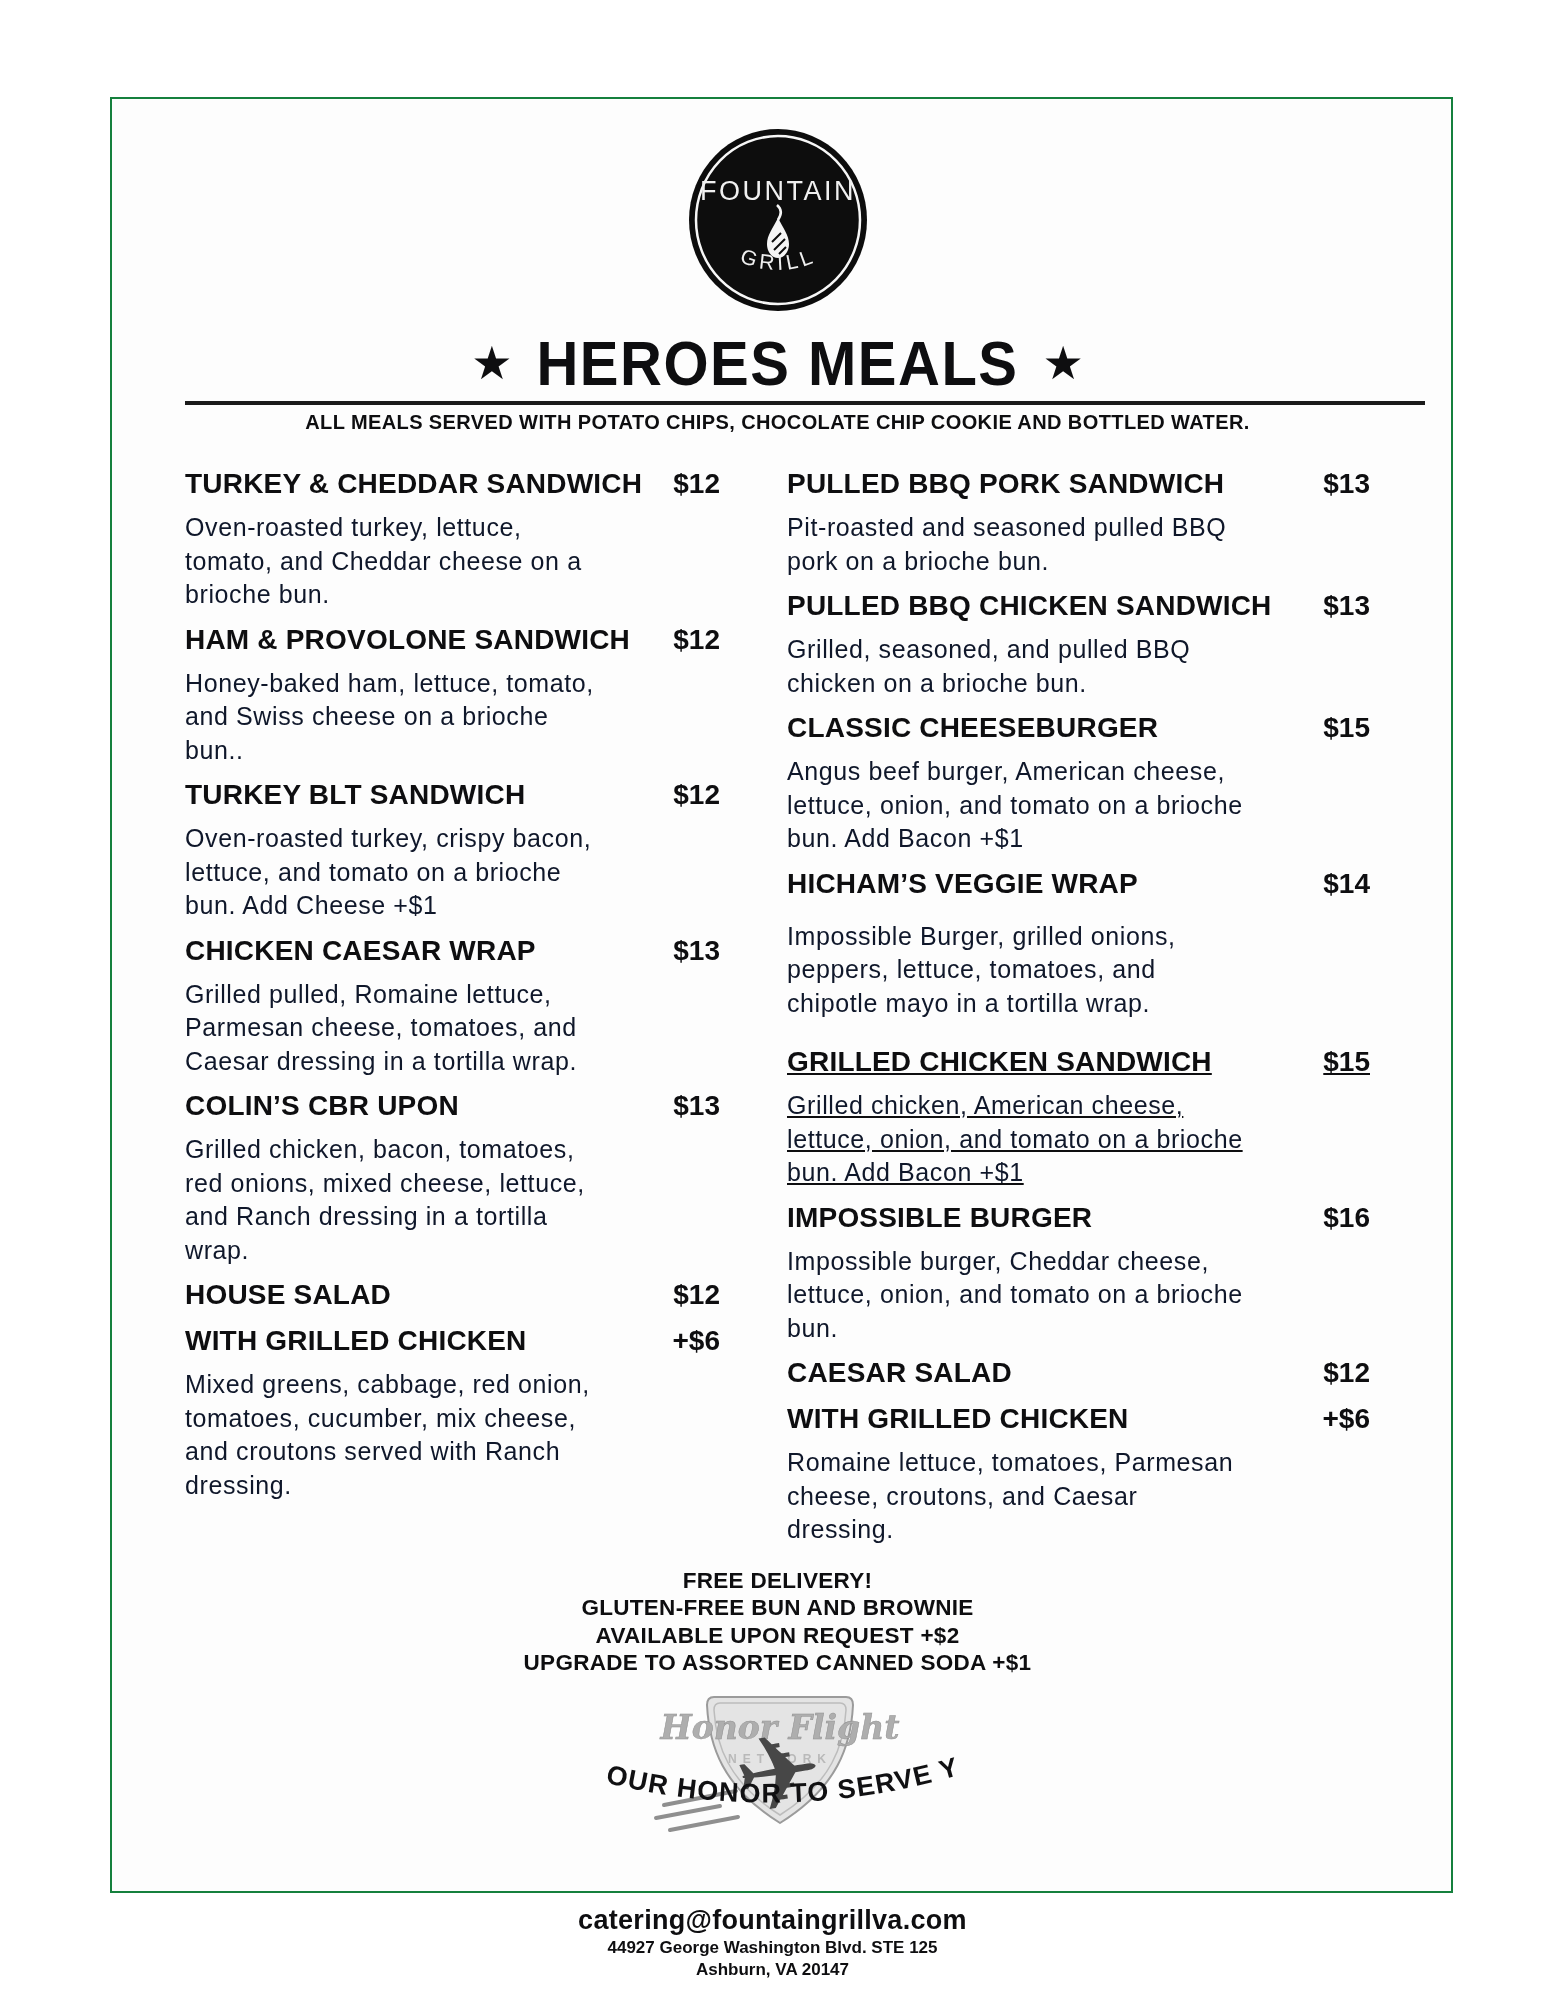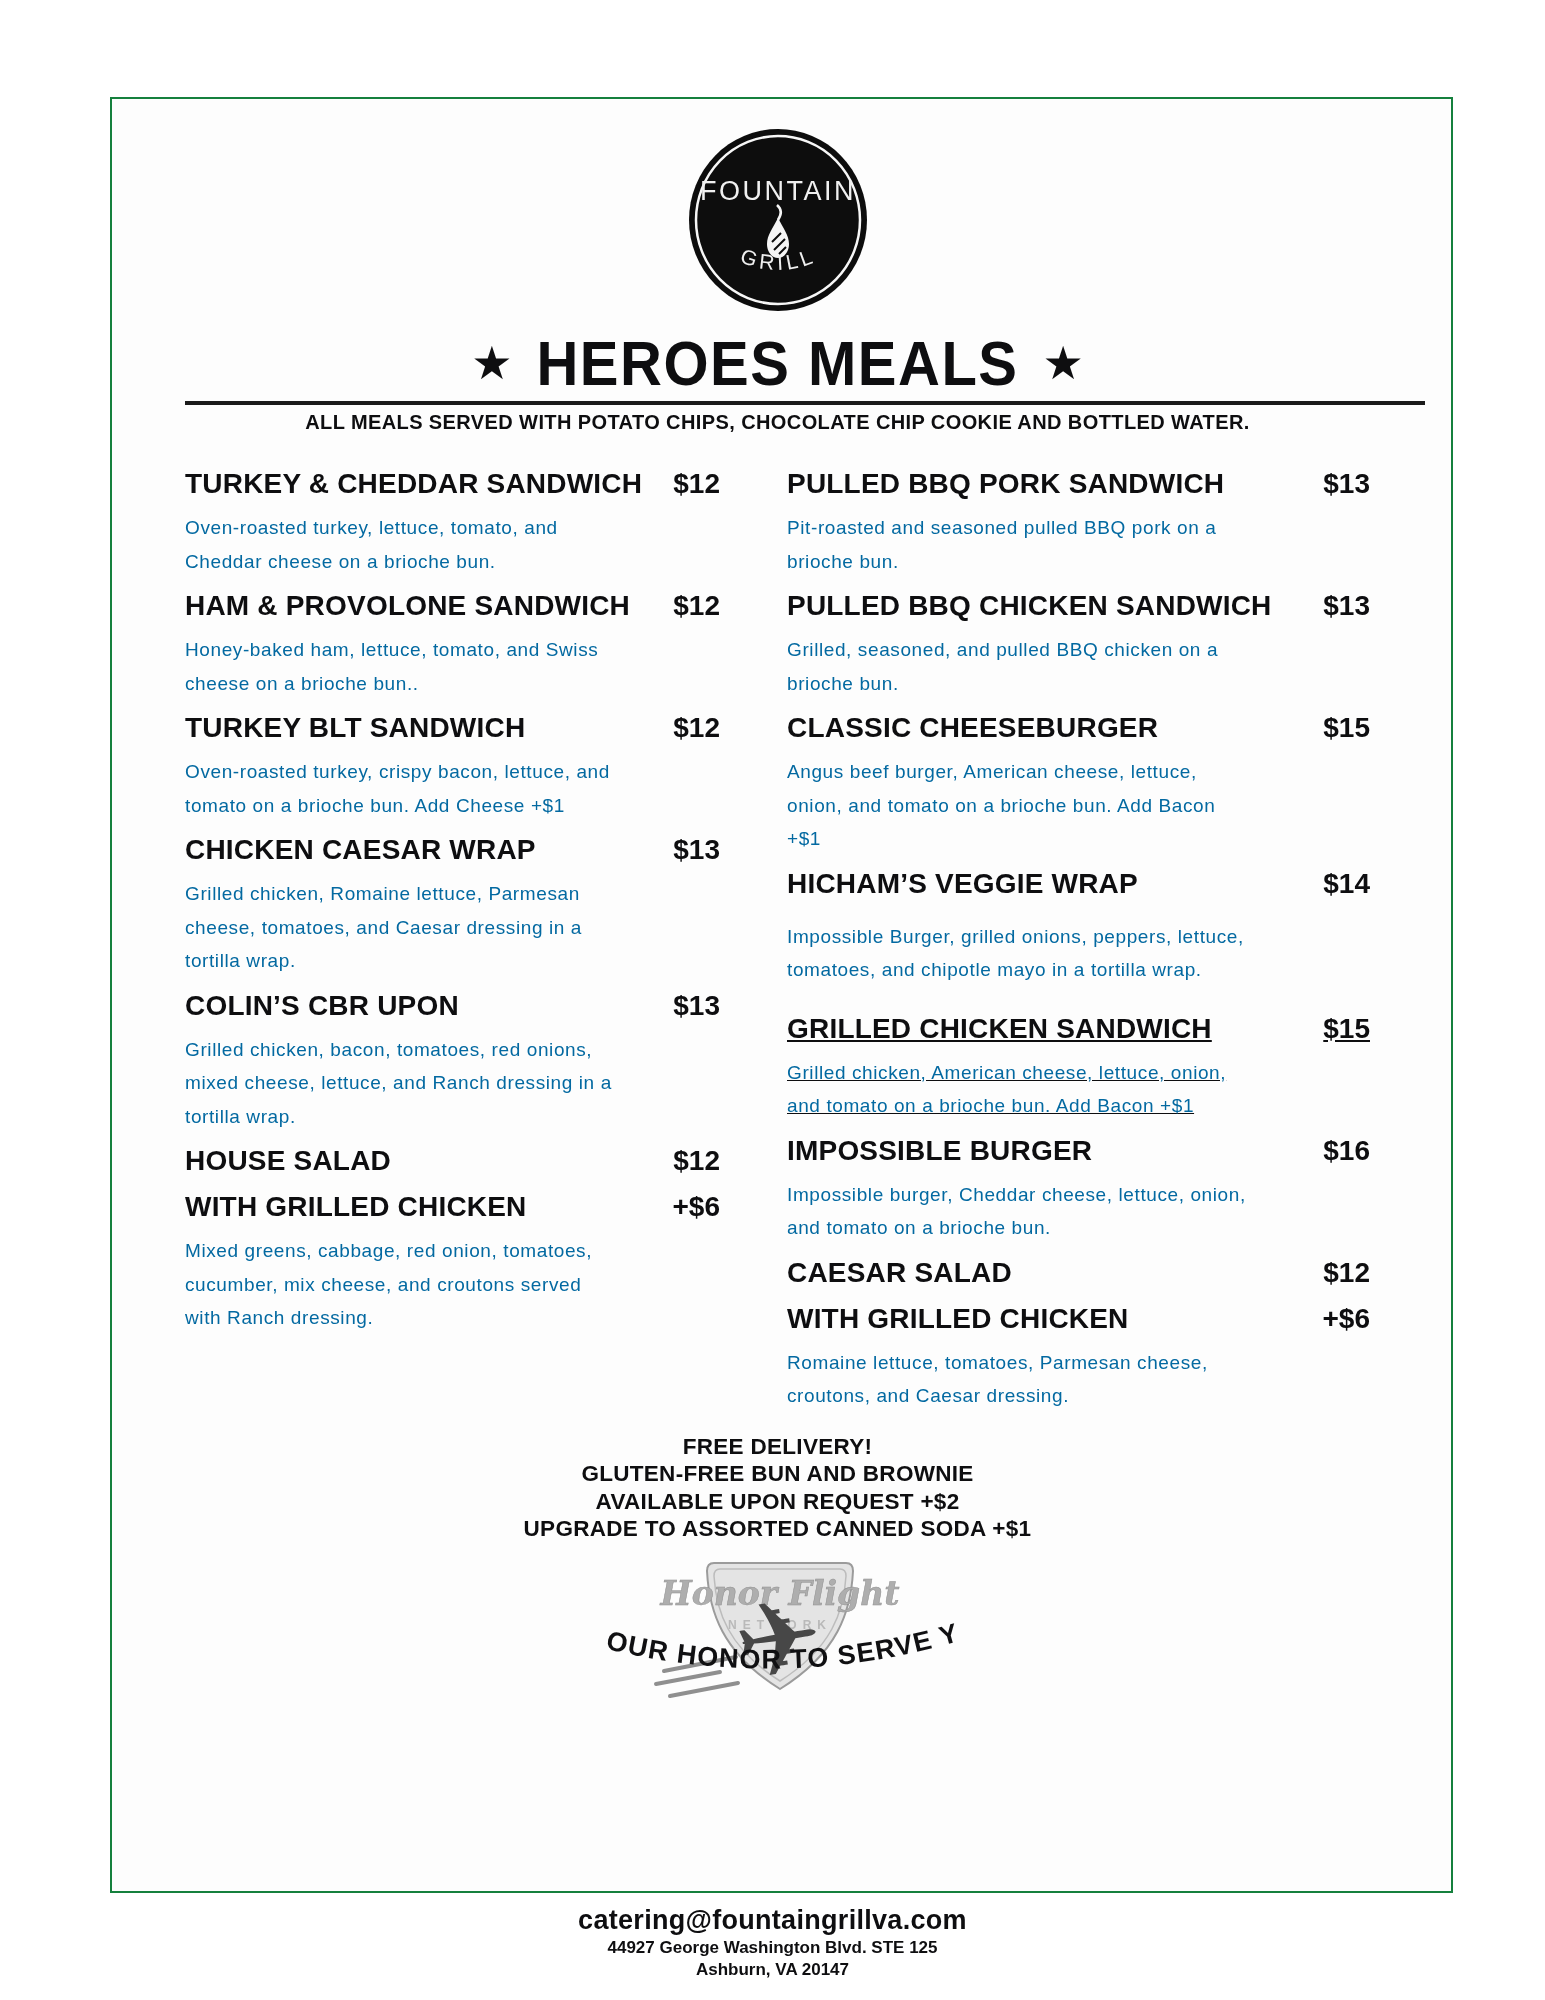--- a/index.html
+++ b/index.html
@@ -44,22 +44,22 @@
   .m-item{margin-bottom:12px;}
   .m-item.no-desc{margin-bottom:15px;}
   .m-head{display:flex;align-items:baseline;text-align:right;}
   .m-title{
     font-size:28px;font-weight:bold;letter-spacing:0.2px;
     line-height:31px;white-space:nowrap;
   }
   .m-price{margin-left:auto;font-size:28px;font-weight:bold;line-height:31px;}
   .m-desc{
     margin-top:12px;
-    font-size:19px;line-height:33.5px;
-    letter-spacing:0.6px;color:#0369a1;
+    font-size:25px;line-height:33.5px;
+    letter-spacing:0.6px;color:#0f172a;
   }
   .col-left  .m-desc{max-width:428px;}
   .col-right .m-desc{max-width:460px;}
   .col-right .m-item:nth-child(5){margin-top:26px;text-decoration:underline;}
   .col-right .m-item:nth-child(4) .m-desc{margin-top:21px;}
 
   .notes{margin-top:8px;text-align:center;}
   .note-line{font-size:22.5px;font-weight:bold;line-height:27.5px;letter-spacing:0.3px;}
 
   .honor{width:420px;height:182px;margin:10px auto 0;}
@@ -122,21 +122,21 @@
               <div class="m-title">TURKEY BLT SANDWICH</div>
               <div class="m-price">$12</div>
             </div>
             <div class="m-desc">Oven-roasted turkey, crispy bacon, lettuce, and tomato on a brioche bun. Add Cheese +$1</div>
           </div>
           <div class="m-item">
             <div class="m-head">
               <div class="m-title">CHICKEN CAESAR WRAP</div>
               <div class="m-price">$13</div>
             </div>
-            <div class="m-desc">Grilled chicken, Romaine lettuce, Parmesan cheese, tomatoes, and Caesar dressing in a tortilla wrap.</div>
+            <div class="m-desc">Grilled pulled, Romaine lettuce, Parmesan cheese, tomatoes, and Caesar dressing in a tortilla wrap.</div>
           </div>
           <div class="m-item">
             <div class="m-head">
               <div class="m-title">COLIN’S CBR UPON</div>
               <div class="m-price">$13</div>
             </div>
             <div class="m-desc">Grilled chicken, bacon, tomatoes, red onions, mixed cheese, lettuce, and Ranch dressing in a tortilla wrap.</div>
           </div>
           <div class="m-item no-desc">
             <div class="m-head">

